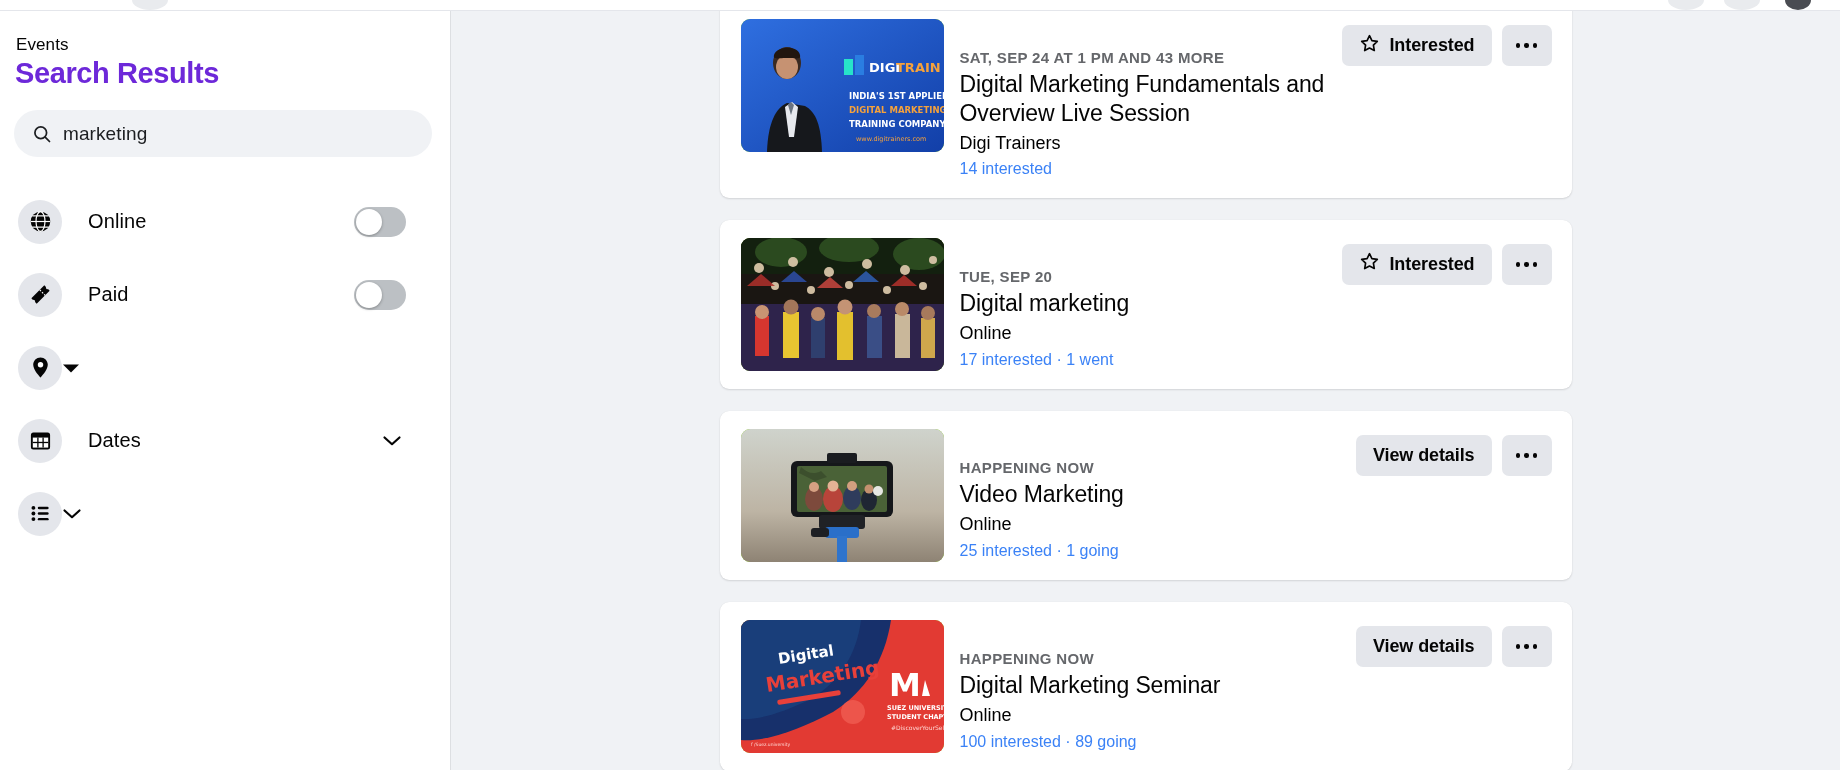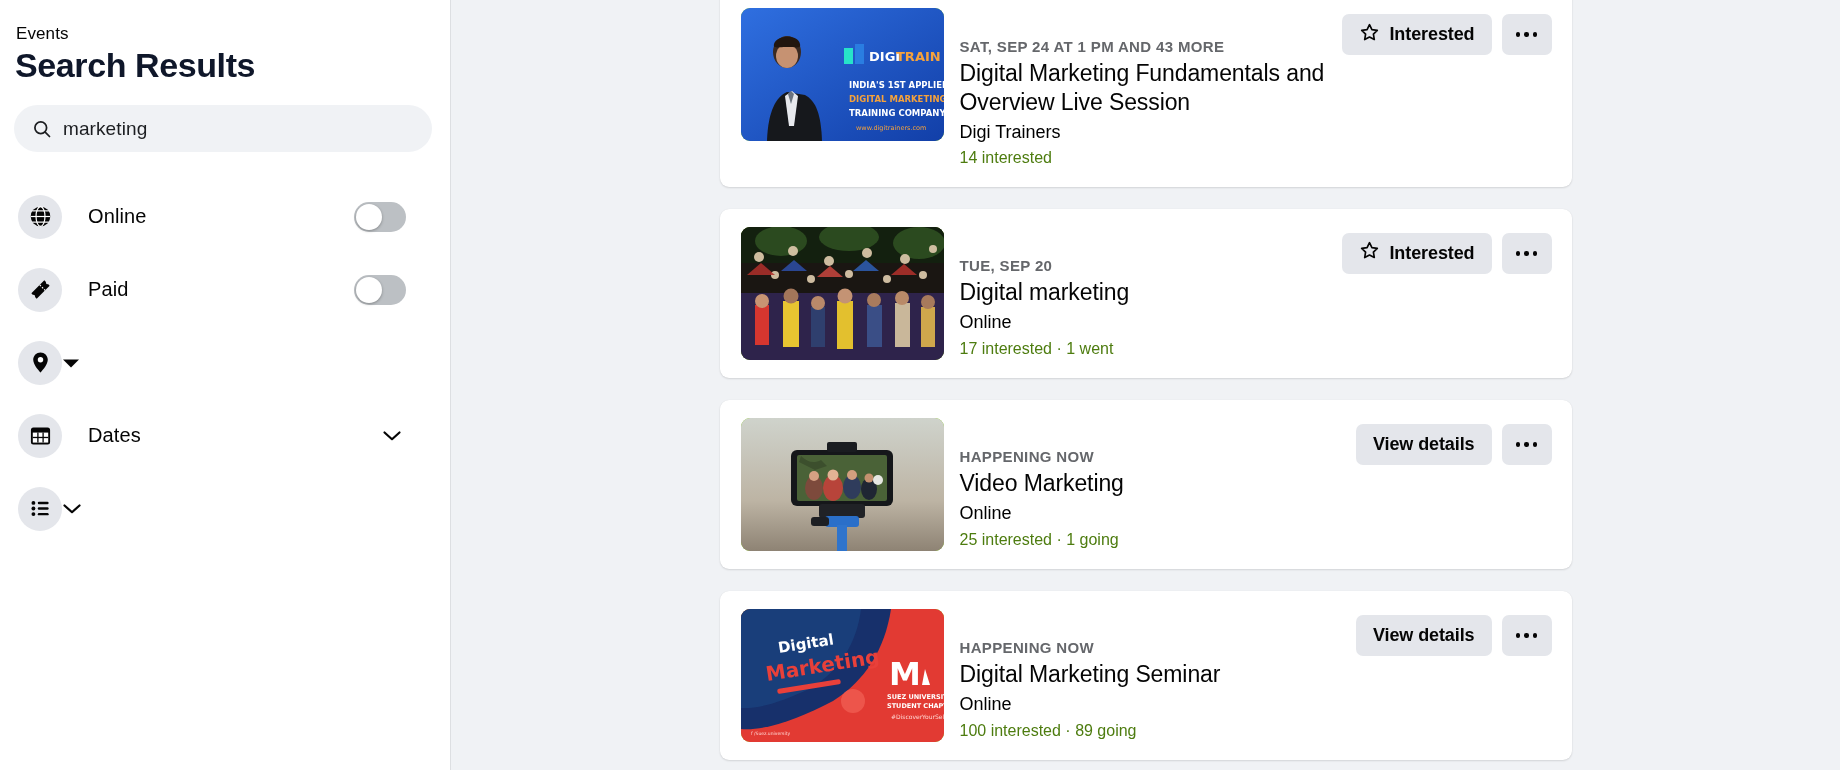--- a/index.html
+++ b/index.html
@@ -9,21 +9,21 @@
     overflow: hidden;
     font-family: "Liberation Sans", sans-serif;
     background: #f0f2f5;
   }
   .page {
     position: relative;
     width: 1840px;
     height: 770px;
     background: #f0f2f5;
     display: flex;
-    flex-direction: row;
+    flex-direction: column;
   }
 
   
   .top-chrome {
     position: relative;
     height: 11px;
     background: #ffffff;
     border-bottom: 1px solid #e4e6eb;
     flex: 0 0 auto;
     overflow: hidden;
@@ -57,23 +57,23 @@
   .sidebar-inner { padding: 0 18px 0 14px; }
 
   .eyebrow {
     font-size: 17px;
     color: #050505;
     letter-spacing: .1px;
     padding-left: 2px;
     margin-bottom: 2px;
   }
   .page-title {
-    font-size: 34px;
+    font-size: 29px;
     font-weight: bold;
-    color: #0f172a;
+    color: #6d28d9;
     letter-spacing: -0.4px;
     padding-left: 1px;
     margin-bottom: 20px;
   }
 
   .search-box {
     display: flex;
     align-items: center;
     gap: 11px;
     height: 47px;
@@ -194,21 +194,21 @@
     margin-bottom: 4px;
   }
   .card-sub {
     font-size: 18px;
     color: #000000;
     line-height: 1.35;
     margin-bottom: 3px;
   }
   .card-meta {
     font-size: 16px;
-    color: #4d7c0f;
+    color: #3b82f6;
     line-height: 1.35;
   }
 
   .card-actions {
     flex: 0 0 auto;
     display: flex;
     align-items: flex-start;
     gap: 10px;
     padding-top: 6px;
     padding-left: 14px;

